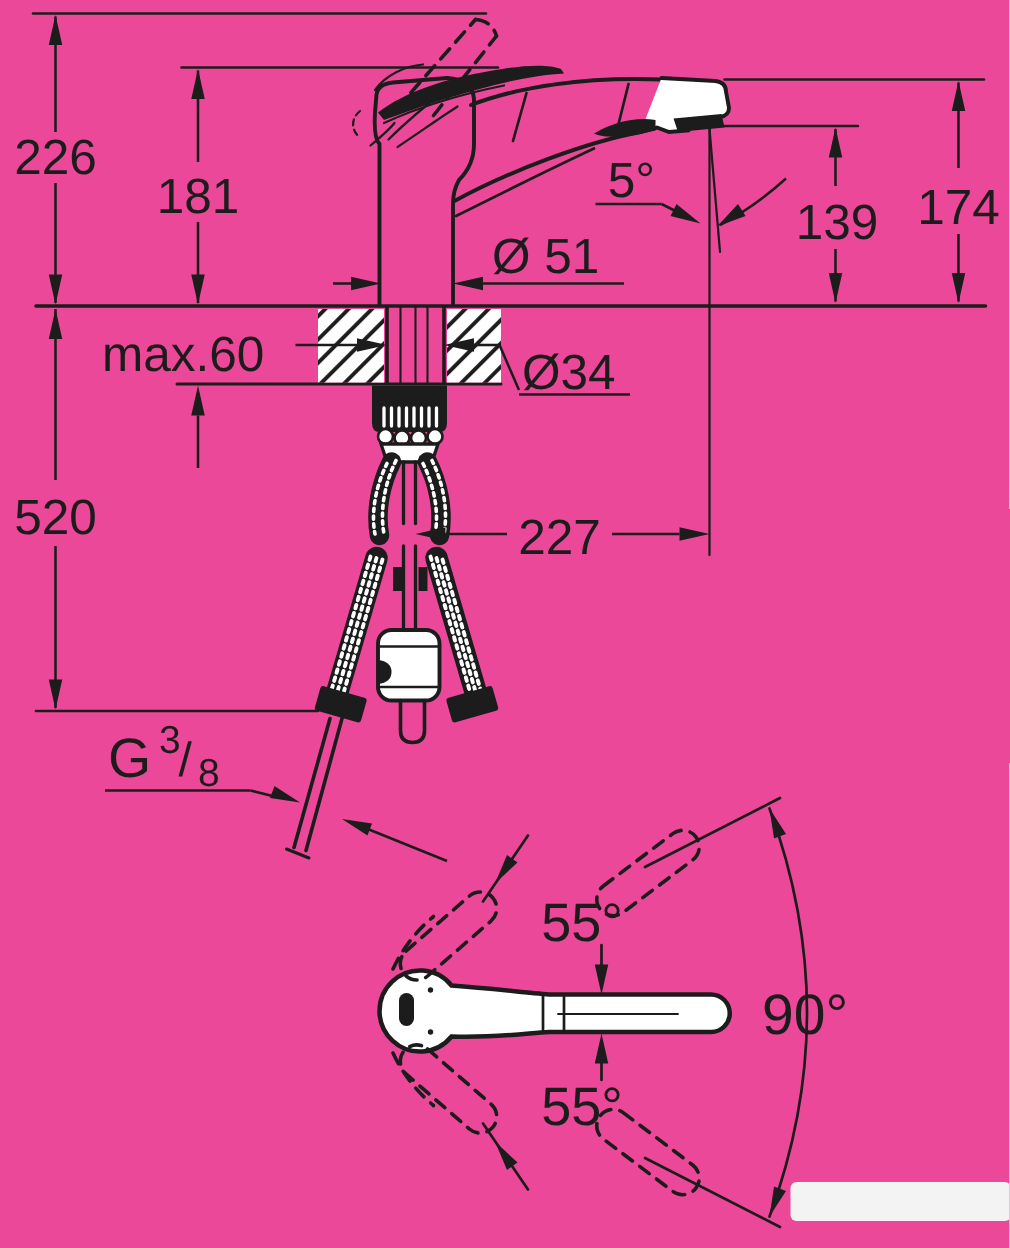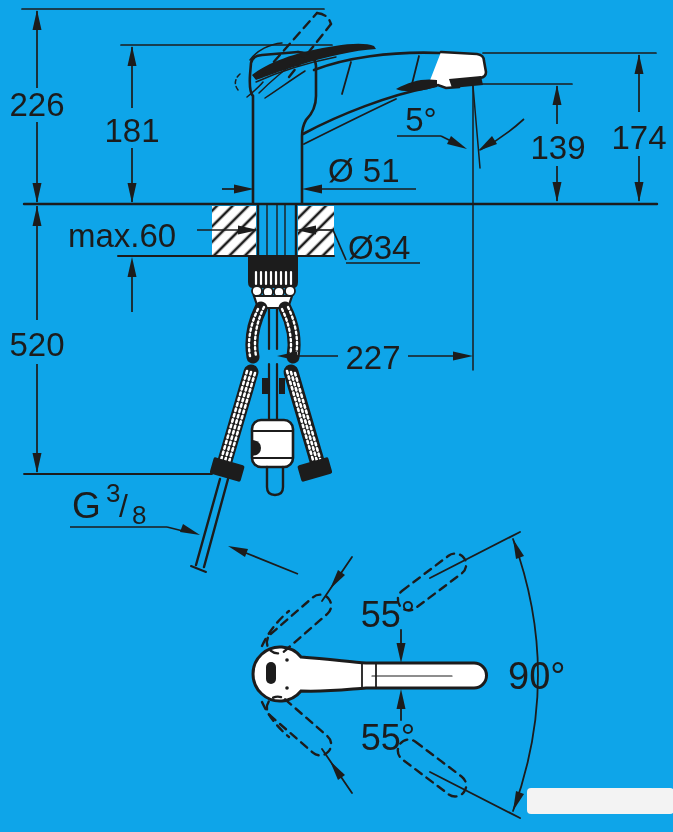--- a/index.html
+++ b/index.html
@@ -1,16 +1,16 @@
 <!DOCTYPE html>
 <html><head>
 <meta charset="utf-8">
 <style>
   html,body{margin:0;padding:0;background:#ffffff;}
-  .page{position:relative;width:673px;height:832px;background:#0ea5e9;overflow:hidden;}
+  .page{position:relative;width:673px;height:832px;background:#ec4899;overflow:hidden;}
   svg{display:block;}
   text{font-family:"Liberation Sans","DejaVu Sans",sans-serif;fill:#1c1c1c;}
   .dimtxt{font-size:33px;}
   .angtxt{font-size:36px;}
   .bigtxt{font-size:38px;}
   .thread-g{font-size:37px;}
   .thread-sm{font-size:26px;}
   .thread-slash{font-size:32px;}
 </style>
 </head>

